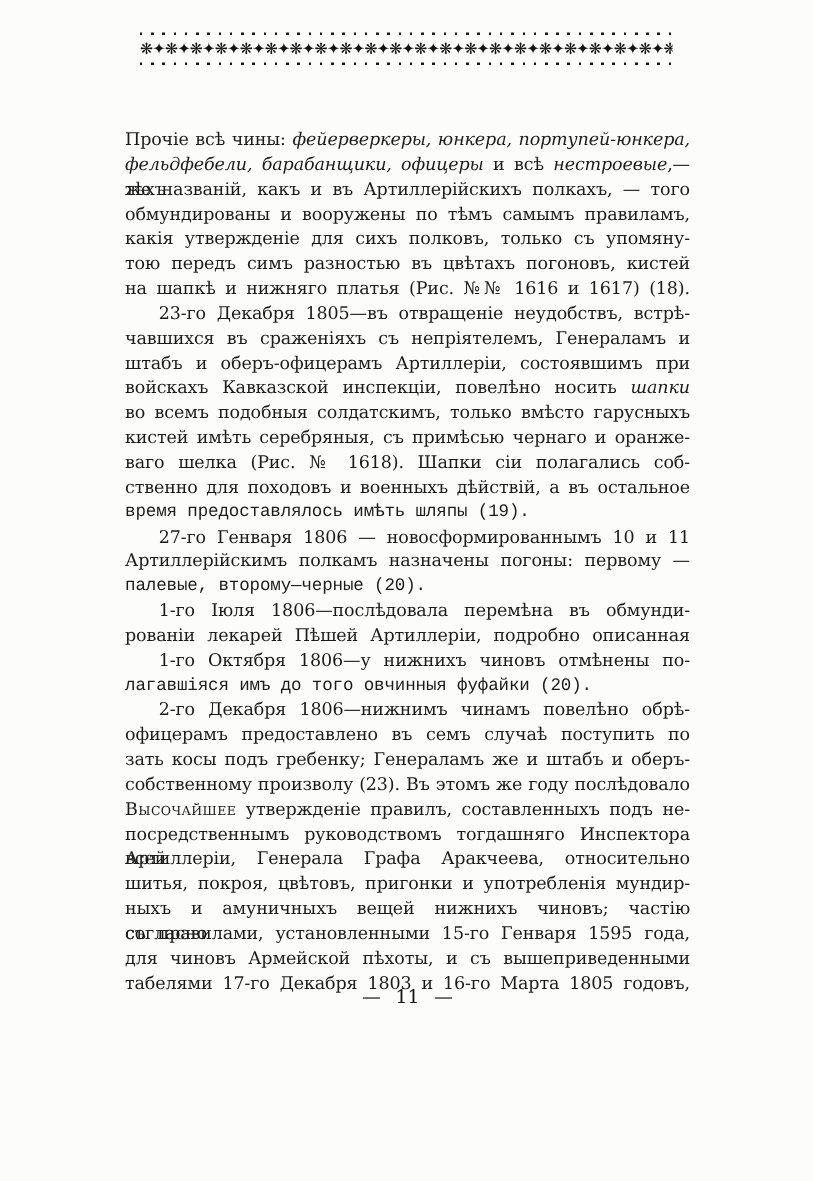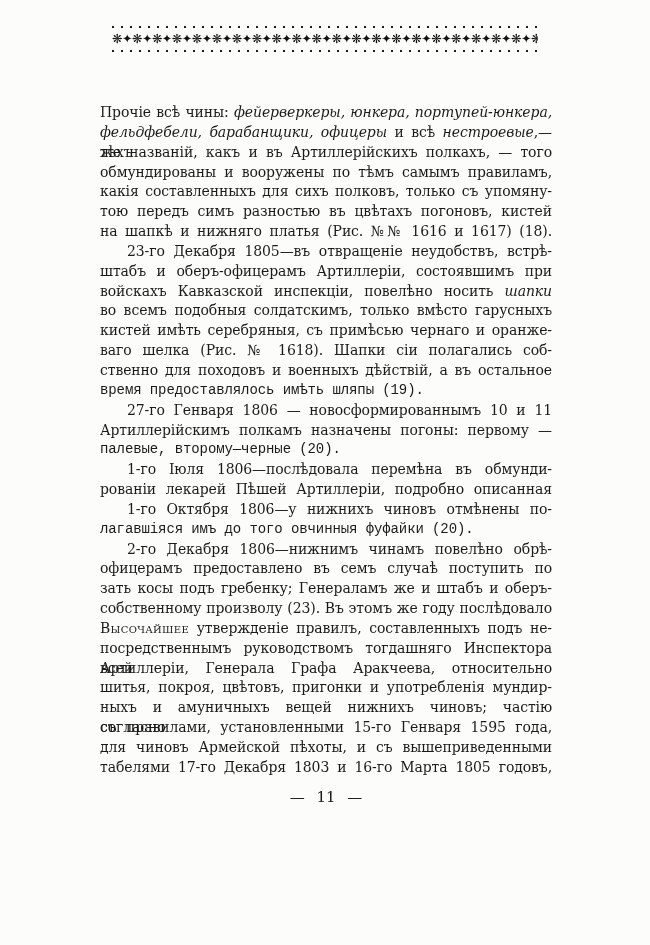--- a/index.html
+++ b/index.html
@@ -44,26 +44,27 @@
 
 <div class="page">
   <div class="ornament">❋✦❋✦❋✦❋✦❋✦❋✦❋✦❋✦❋✦❋✦❋✦❋✦❋✦❋✦❋✦❋✦❋✦❋✦❋✦❋✦❋✦❋✦❋✦❋✦❋✦❋</div>
 
   <div class="text-block">
       <div class="paragraph">
         <div class="line"><span>Прочіе всѣ чины: </span><span class="i">фейерверкеры, юнкера, портупей-юнкера,</span></div>
         <div class="line"><span class="i">фельдфебели, барабанщики, офицеры</span><span> и всѣ </span><span class="i">нестроевые</span><span>,—тѣхъ</span></div>
         <div class="line"><span>же названій, какъ и въ Артиллерійскихъ полкахъ, — того</span></div>
         <div class="line"><span>обмундированы и вооружены по тѣмъ самымъ правиламъ,</span></div>
-        <div class="line"><span>какія составленныхъ для сихъ полковъ, только съ упомяну-</span></div>
+        <div class="line"><span>какія утвержденіе для сихъ полковъ, только съ упомяну-</span></div>
         <div class="line"><span>тою передъ симъ разностью въ цвѣтахъ погоновъ, кистей</span></div>
         <div class="line"><span>на шапкѣ и нижняго платья (Рис. №№ 1616 и 1617) (18).</span></div>
       </div>
       <div class="paragraph">
         <div class="line indent"><span>23-го Декабря 1805—въ отвращеніе неудобствъ, встрѣ-</span></div>
+        <div class="line"><span>чавшихся въ сраженіяхъ съ непріятелемъ, Генераламъ и</span></div>
         <div class="line"><span>штабъ и оберъ-офицерамъ Артиллеріи, состоявшимъ при</span></div>
         <div class="line"><span>войскахъ Кавказской инспекціи, повелѣно носить </span><span class="i">шапки</span></div>
         <div class="line"><span>во всемъ подобныя солдатскимъ, только вмѣсто гарусныхъ</span></div>
         <div class="line"><span>кистей имѣть серебряныя, съ примѣсью чернаго и оранже-</span></div>
         <div class="line"><span>ваго шелка (Рис. № 1618). Шапки сіи полагались соб-</span></div>
         <div class="line"><span>ственно для походовъ и военныхъ дѣйствій, а въ остальное</span></div>
         <div class="line short"><span>время предоставлялось имѣть шляпы (19).</span></div>
       </div>
       <div class="paragraph">
         <div class="line indent"><span>27-го Генваря 1806 — новосформированнымъ 10 и 11</span></div>

